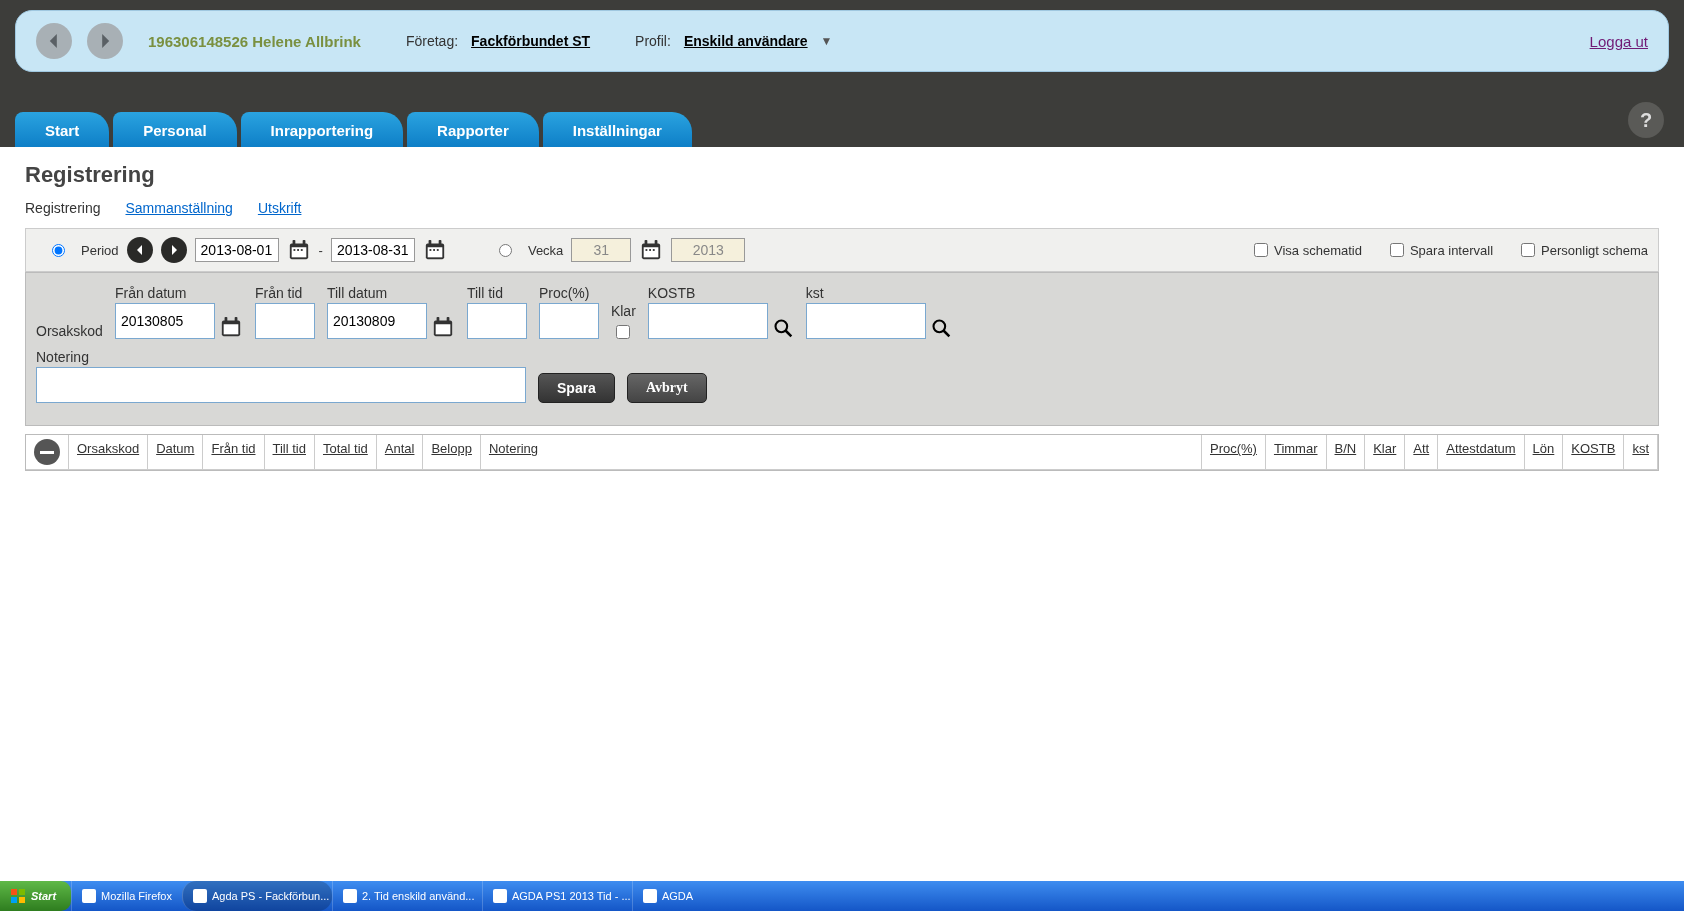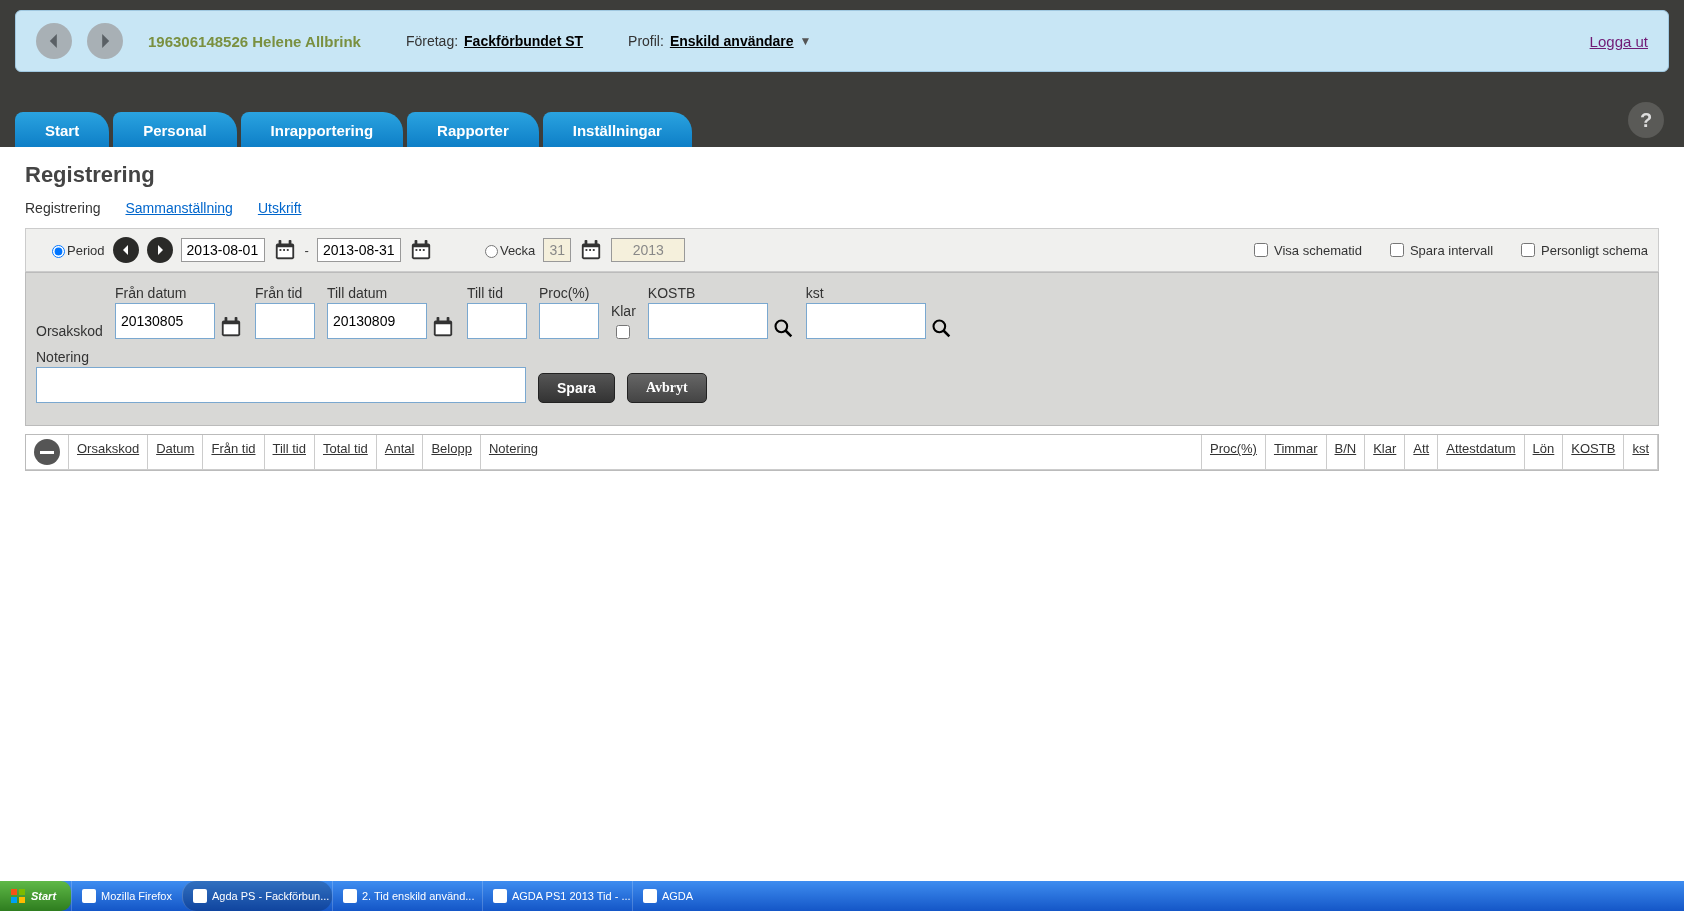--- a/index.html
+++ b/index.html
@@ -1,42 +1,42 @@
 <!DOCTYPE html>
 <html><head>
 <meta charset="utf-8">
 <style>
 * { box-sizing: border-box; margin: 0; padding: 0; }
 body { font-family: Arial, sans-serif; font-size: 13px; background: #fff; color: #333; }
 
 .top-dark { background: #3d3d3a; padding: 10px 15px 0 15px; }
-.top-bar { background: #c8e6f5; border: 1px solid #a0c8e0; border-radius: 6px; padding: 12px 20px; display: flex; align-items: center; gap: 15px; }
+.top-bar { background: #c8e6f5; border: 1px solid #a0c8e0; border-radius: 17px; padding: 12px 20px; display: flex; align-items: center; gap: 15px; }
 .nav-btn { width: 36px; height: 36px; border-radius: 50%; background: #a8b0b5; display: inline-flex; align-items: center; justify-content: center; cursor: pointer; }
 .nav-btn svg { width: 14px; height: 14px; fill: #5a6065; }
 .user-info { color: #7a9040; font-weight: bold; font-size: 15px; margin-left: 10px; }
-.header-group { display: flex; align-items: center; gap: 6px; margin-left: 30px; }
+.header-group { display: flex; align-items: center; gap: 13px; margin-left: 30px; }
 .header-label { color: #333; font-size: 14px; }
 .header-link { color: #000; font-weight: bold; text-decoration: underline; font-size: 14px; cursor: pointer; }
 .dropdown-arrow { font-size: 12px; color: #555; }
 .logout { margin-left: auto; color: #701a75; font-weight: normal; text-decoration: underline; font-size: 15px; cursor: pointer; }
 
 .tabs-area { background: #3d3d3a; padding: 40px 15px 0 15px; display: flex; position: relative; }
 .tab { background: linear-gradient(to bottom, #2aa3e0, #0e7fc7); color: #fff; font-weight: bold; font-size: 15px; padding: 10px 30px 8px 30px; border-radius: 8px 20px 0 0; margin-right: 4px; cursor: pointer; position: relative; }
 .help-btn { position: absolute; right: 20px; top: 30px; width: 36px; height: 36px; border-radius: 50%; background: #5a5a57; color: #ddd; display: flex; align-items: center; justify-content: center; font-size: 20px; font-weight: bold; cursor: pointer; }
 
 .content { padding: 15px 25px; }
 .page-title { font-size: 22px; color: #444; margin-bottom: 12px; }
 .sub-tabs { display: flex; gap: 25px; margin-bottom: 12px; }
 .sub-tab { font-size: 14px; color: #333; cursor: pointer; }
 .sub-tab.link { color: #0066cc; text-decoration: underline; }
 
 .filter-bar { background: #f0f0ee; border: 1px solid #ccc; padding: 8px 10px; display: flex; align-items: center; gap: 8px; flex-wrap: wrap; }
-.radio-wrap { display: inline-flex; align-items: flex-end; gap: 2px; padding-left: 16px; }
+.radio-wrap { display: inline-flex; align-items: center; gap: 16px; padding-left: 16px; }
 .date-input { width: 84px; padding: 3px 5px; border: 1px solid #999; font-size: 14px; }
-.week-input { width: 28px; padding: 3px 5px; border: 1px solid #999; background: #f5f0dc; font-size: 14px; color: #888; text-align: center; }
+.week-input { width: 60px; padding: 3px 5px; border: 1px solid #999; background: #f5f0dc; font-size: 14px; color: #888; text-align: center; }
 .year-input { width: 74px; padding: 3px 5px; border: 1px solid #999; background: #f5f0dc; font-size: 14px; color: #888; text-align: center; }
 .small-nav { width: 26px; height: 26px; border-radius: 50%; background: #2a2a28; display: inline-flex; align-items: center; justify-content: center; cursor: pointer; }
 .small-nav svg { width: 10px; height: 10px; fill: #fff; }
 .cal-icon { width: 24px; height: 24px; cursor: pointer; display: inline-flex; align-items: center; justify-content: center; }
 .cal-icon svg { width: 22px; height: 22px; }
 .check-wrap { display: inline-flex; align-items: center; gap: 6px; margin-left: 20px; }
 .check-wrap input { width: 14px; height: 14px; }
 .filter-spacer { flex: 1; }
 
 .form-area { background: #d8d8d6; border: 1px solid #bbb; padding: 12px 10px; }

